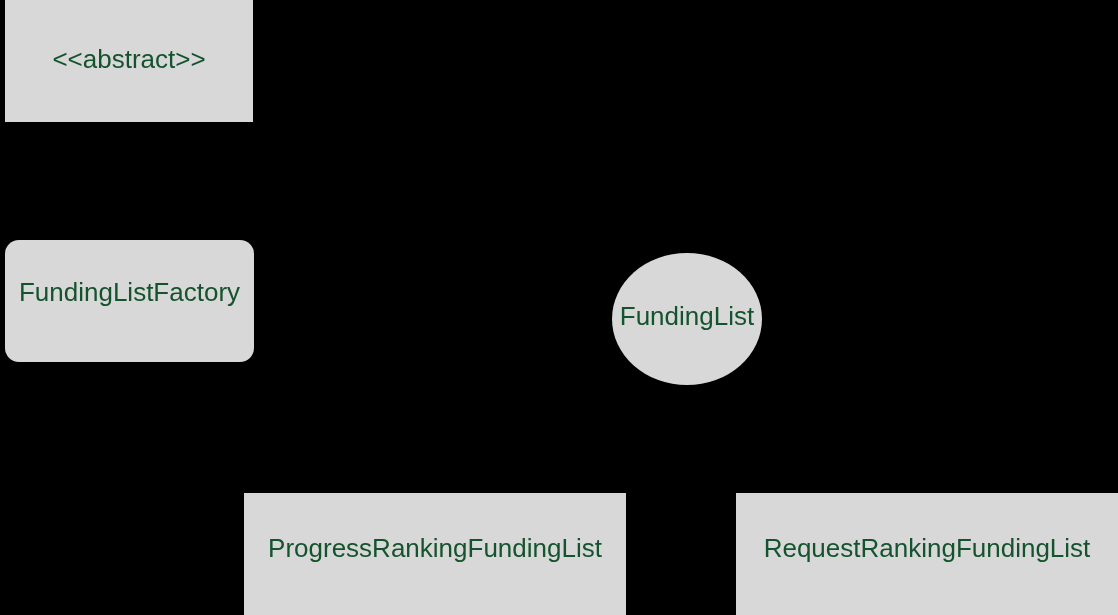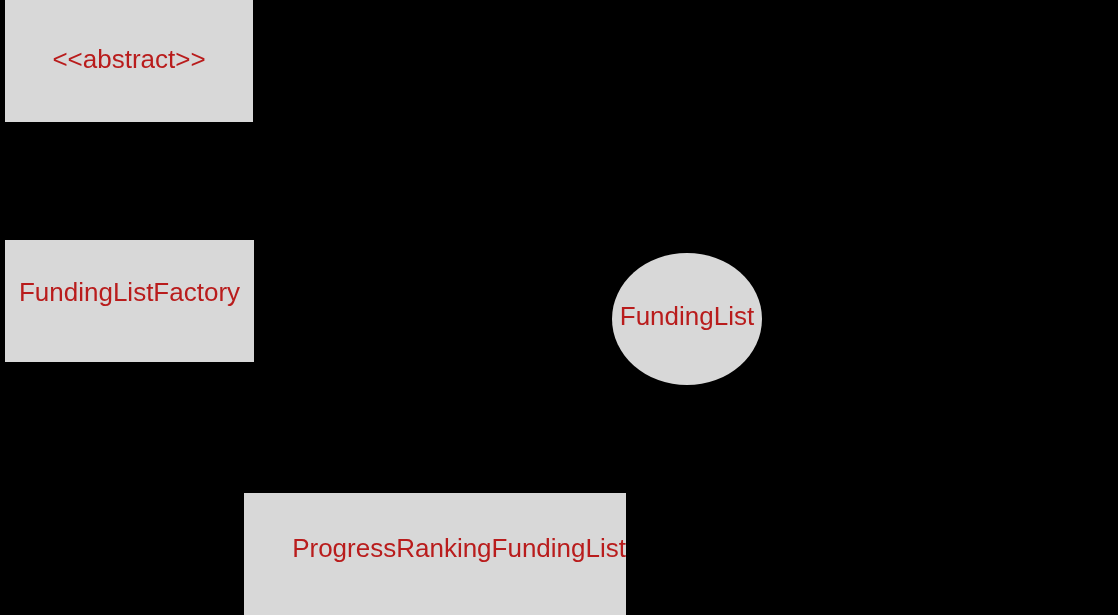--- a/index.html
+++ b/index.html
@@ -11,37 +11,37 @@
     position: relative;
     width: 1118px;
     height: 615px;
     background: #000000;
     overflow: hidden;
     font-family: "Liberation Sans", "DejaVu Sans", sans-serif;
   }
   .node {
     position: absolute;
     background: #d8d8d8;
-    color: #b91c1c;
+    color: #14532d;
     display: flex;
     align-items: center;
     justify-content: center;
     text-align: center;
     font-size: 26px;
     line-height: 28px;
     white-space: nowrap;
   }
   .node.rect { border-radius: 0; }
   .node.ellipse { border-radius: 50%; }
 
   
   #node-abstract-factory        { left: 5px;   top: 0;     width: 248px; height: 122px; }
-  #node-funding-list-factory    { left: 5px;   top: 240px; width: 249px; height: 122px; }
+  #node-funding-list-factory    { left: 5px;   top: 240px; width: 249px; height: 122px; border-radius: 14px; }
   #node-funding-list            { left: 612px; top: 253px; width: 150px; height: 132px; align-items: center; }
-  #node-progress-ranking        { left: 244px; top: 493px; width: 382px; height: 122px; justify-content: flex-end; }
+  #node-progress-ranking        { left: 244px; top: 493px; width: 382px; height: 122px; }
   #node-request-ranking         { left: 736px; top: 493px; width: 382px; height: 122px; }
 
   
   #node-abstract-factory     .label { transform: translateY(-2px); }
   #node-funding-list-factory .label { transform: translateY(-9px); }
   #node-funding-list         .label { transform: translateY(-3px); }
   #node-progress-ranking     .label { transform: translateY(-6px); }
   #node-request-ranking      .label { transform: translateY(-6px); }
 </style>
 </head>
@@ -60,14 +60,17 @@
   </div>
 
   <div class="node ellipse" id="node-funding-list">
     <div class="label">FundingList</div>
   </div>
 
   <div class="node rect" id="node-progress-ranking">
     <div class="label">ProgressRankingFundingList</div>
   </div>
 
+  <div class="node rect" id="node-request-ranking">
+    <div class="label">RequestRankingFundingList</div>
+  </div>
 
 </div>
 
 </body></html>

